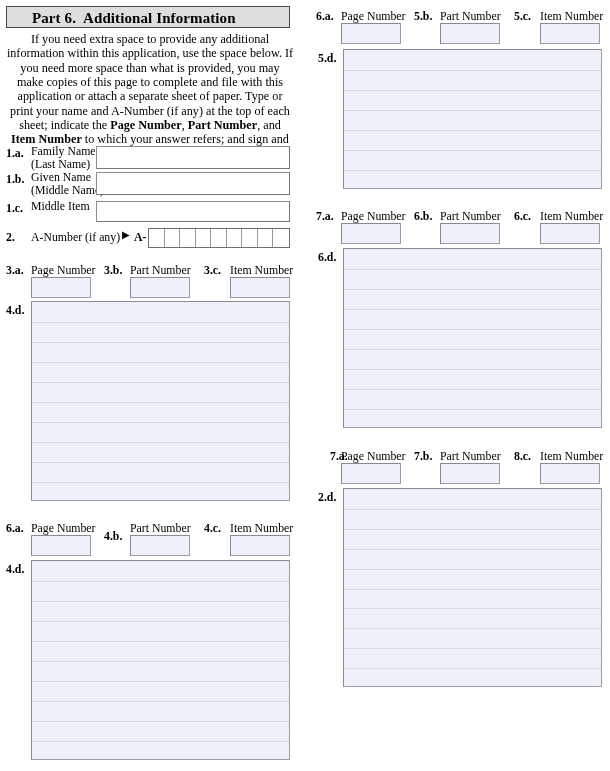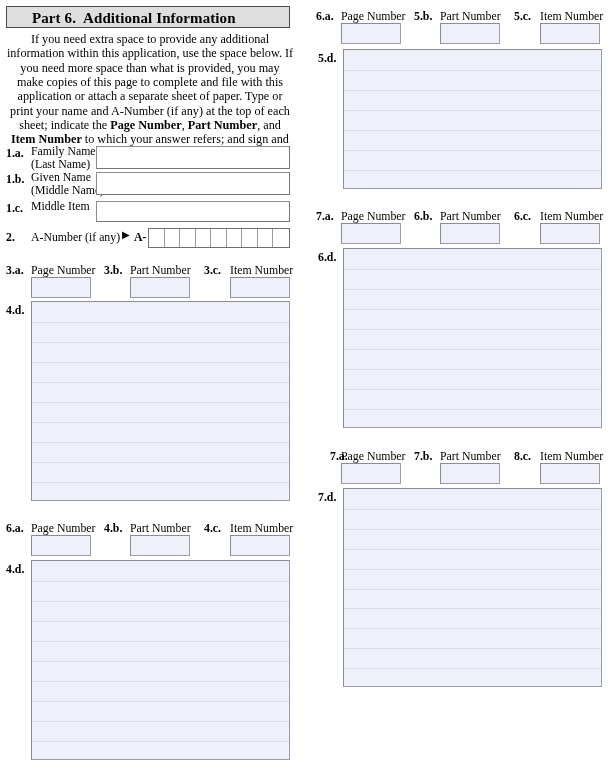--- a/index.html
+++ b/index.html
@@ -273,21 +273,21 @@
       <div class="rule" style="top: 100px;"></div>
       <div class="rule" style="top: 120px;"></div>
       <div class="rule" style="top: 140px;"></div>
       <div class="rule" style="top: 160px;"></div>
       <div class="rule" style="top: 180px;"></div>
     </div>
     <div class="ppi" style="left: 0px; top: 521px;">
       <span class="gidx" style="left: 6px;">6.a.</span>
       <span class="glbl" style="left: 31px;">Page Number</span>
       <div class="smallbox" style="left: 31px;"></div>
-      <span class="gidx" style="left: 104px;">4.b.</span>
+      <span class="gidx" style="left: 104px; margin-top: 8px;">4.b.</span>
       <span class="glbl" style="left: 130px;">Part Number</span>
       <div class="smallbox" style="left: 130px;"></div>
       <span class="gidx" style="left: 204px;">4.c.</span>
       <span class="glbl" style="left: 230px;">Item Number</span>
       <div class="smallbox" style="left: 230px;"></div>
     </div>
     <div class="dlabel" style="left: 6px; top: 562px;">4.d.</div>
     <div class="ruled" style="left: 31px; top: 560px; width: 259px; height: 200px;">
       <div class="rule" style="top: 20px;"></div>
       <div class="rule" style="top: 40px;"></div>
@@ -345,21 +345,21 @@
       <span class="gidx" style="left: 0; margin-left: 20px;">7.a.</span>
       <span class="glbl" style="left: 31px;">Page Number</span>
       <div class="smallbox" style="left: 31px;"></div>
       <span class="gidx" style="left: 104px;">7.b.</span>
       <span class="glbl" style="left: 130px;">Part Number</span>
       <div class="smallbox" style="left: 130px;"></div>
       <span class="gidx" style="left: 204px;">8.c.</span>
       <span class="glbl" style="left: 230px;">Item Number</span>
       <div class="smallbox" style="left: 230px;"></div>
     </div>
-    <div class="dlabel" style="left: 318px; top: 490px;">7.d.</div>
+    <div class="dlabel" style="left: 318px; top: 490px;">2.d.</div>
     <div class="ruled" style="left: 343px; top: 488px; width: 259px; height: 199px;">
       <div class="rule" style="top: 20px;"></div>
       <div class="rule" style="top: 40px;"></div>
       <div class="rule" style="top: 60px;"></div>
       <div class="rule" style="top: 80px;"></div>
       <div class="rule" style="top: 100px;"></div>
       <div class="rule" style="top: 119px;"></div>
       <div class="rule" style="top: 139px;"></div>
       <div class="rule" style="top: 159px;"></div>
       <div class="rule" style="top: 179px;"></div>

